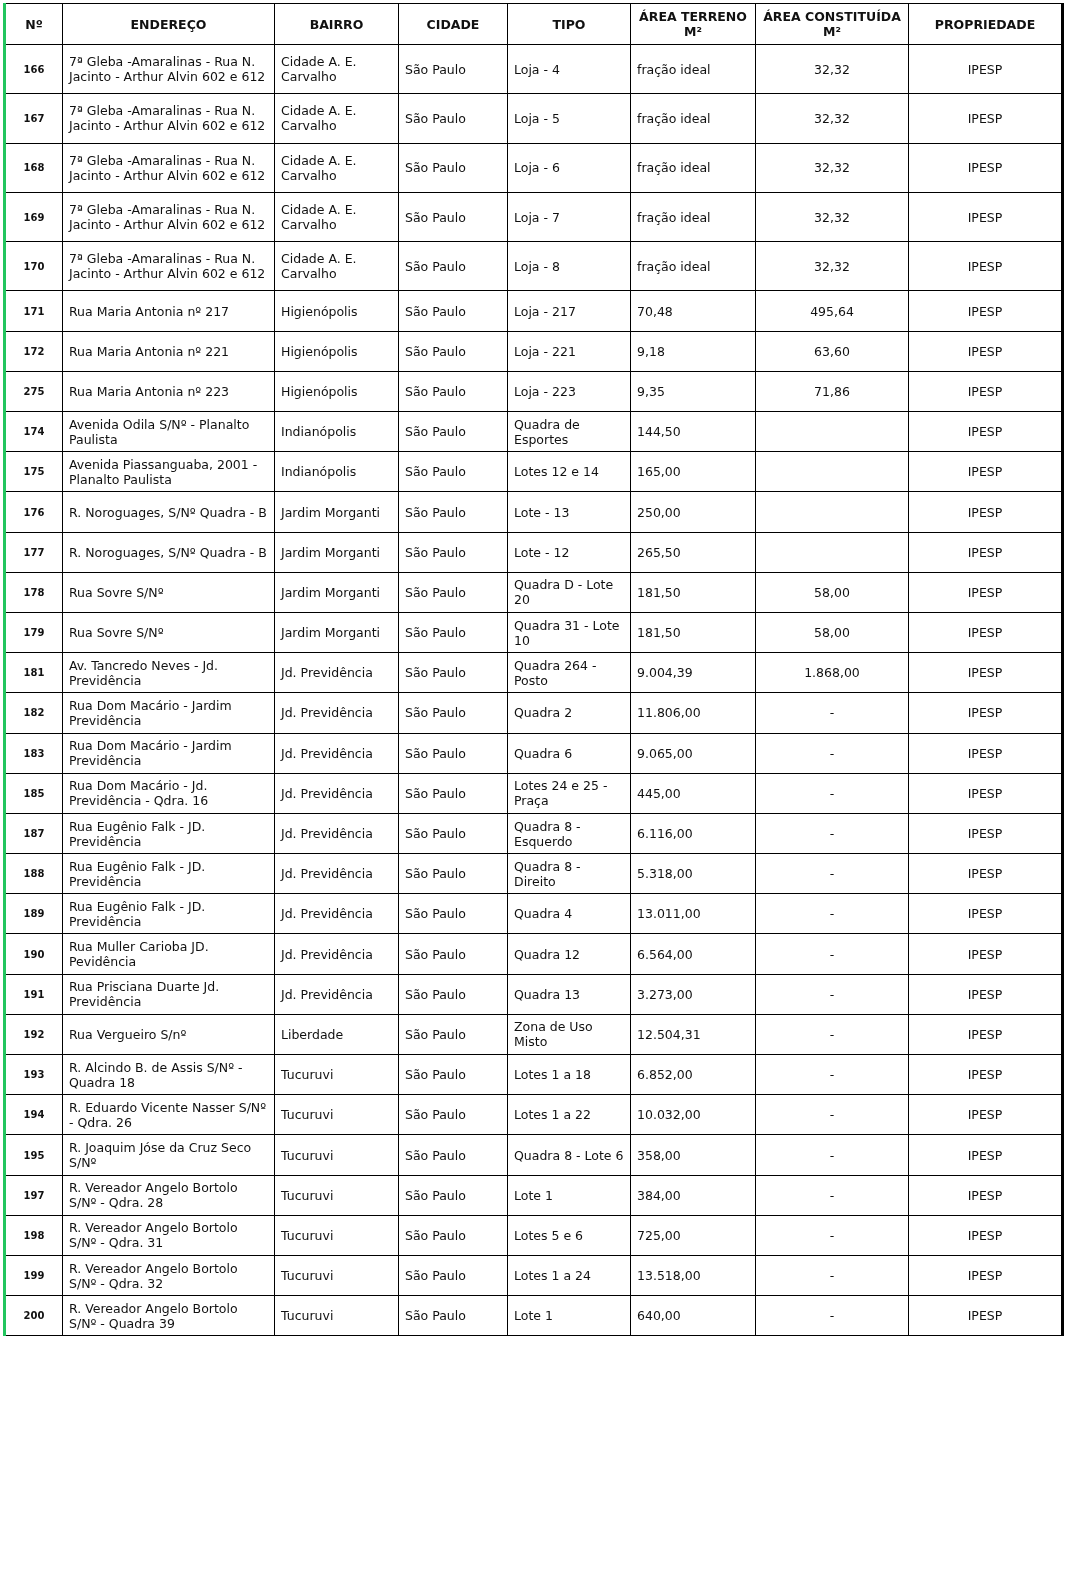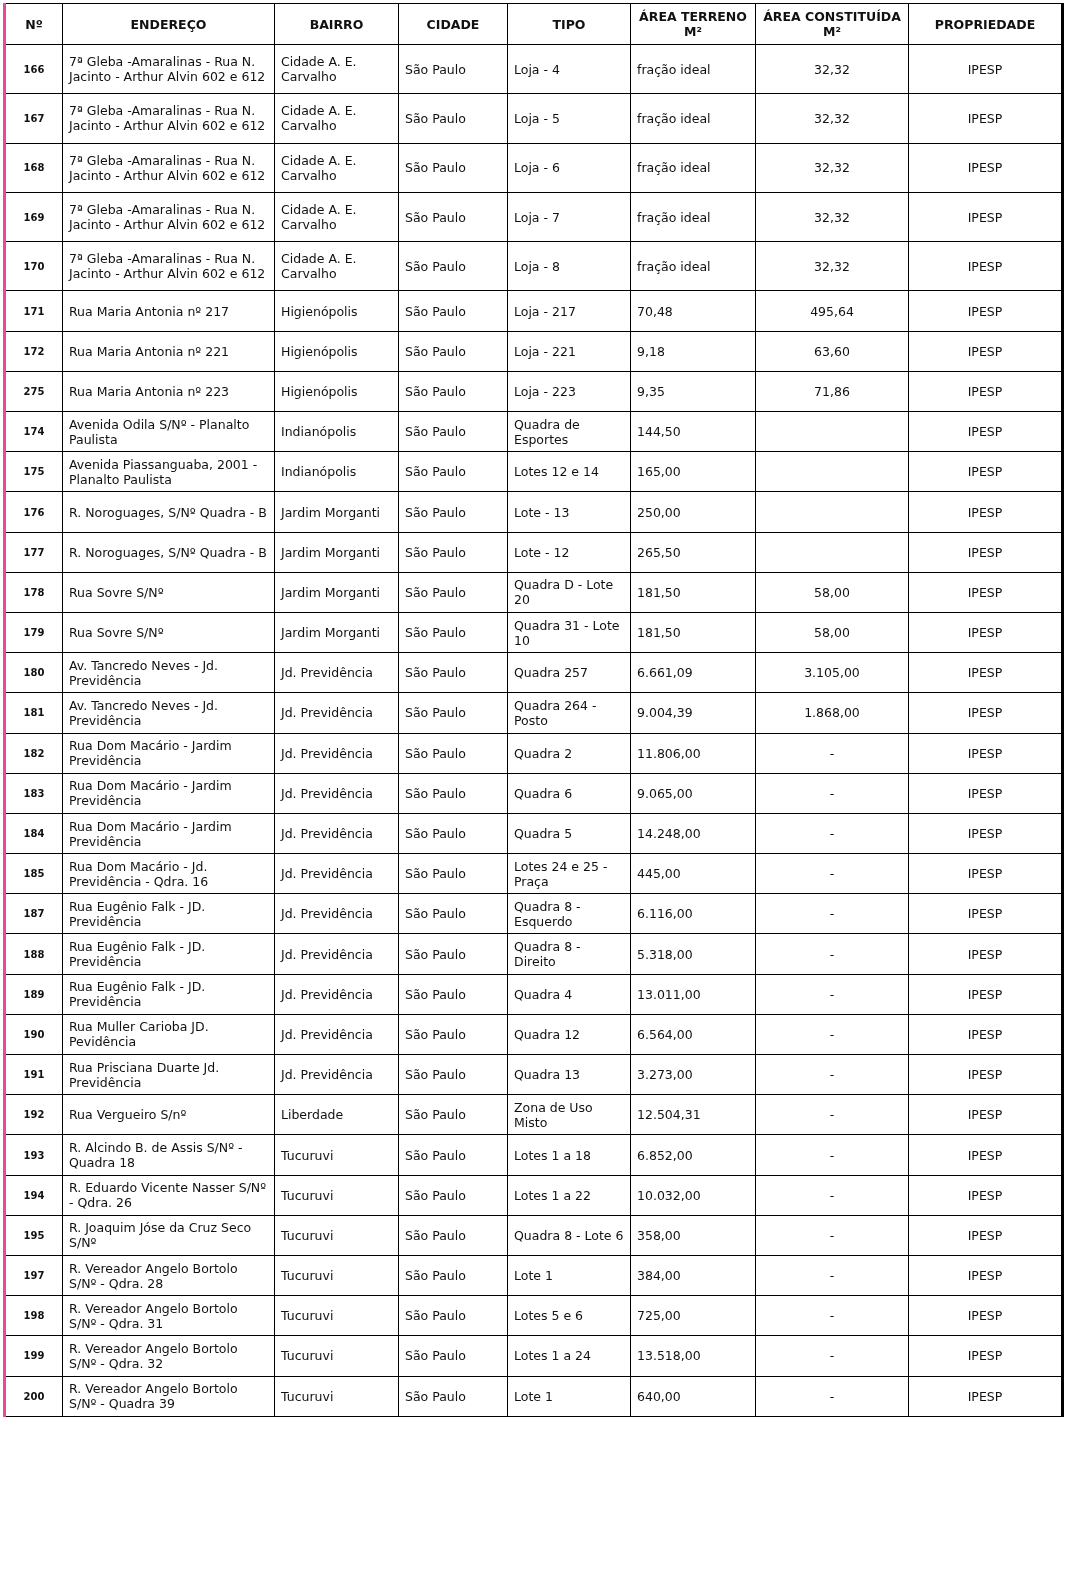--- a/index.html
+++ b/index.html
@@ -6,21 +6,21 @@
   body { width: 1066px; height: 1573px; overflow: hidden; font-family: "DejaVu Sans", sans-serif; color: #111; }
   table { border-collapse: collapse; table-layout: fixed; position: absolute; left: 3px; top: 3px; width: 1058px; }
   th, td { border: 1.5px solid #000; font-size: 12.5px; line-height: 15px; padding: 0 6px; vertical-align: middle; overflow: hidden; }
   thead th { height: 40px; font-weight: bold; text-align: center; font-size: 12.5px; line-height: 15px; }
   td.num { font-weight: bold; text-align: center; font-size: 10px; }
   td.end, td.bai, td.cid, td.tip { text-align: left; }
   td.at { }
   td.ac, td.pr { text-align: center; }
   tr.r3 td { height: 48.3px; }
   tr.r2 td { height: 39.2px; }
-  table { border-left: 3px solid #ec4899; border-right: 3px solid #000; }
+  table { border-left: 3px solid #22c55e; border-right: 3px solid #000; }
 </style>
 </head>
 <body>
 
 <table>
   <colgroup>
     <col style="width:58px">
     <col style="width:212px">
     <col style="width:124px">
     <col style="width:109px">
@@ -176,30 +176,20 @@
         <td class="num">179</td>
         <td class="end">Rua Sovre S/Nº</td>
         <td class="bai">Jardim Morganti</td>
         <td class="cid">São Paulo</td>
         <td class="tip">Quadra 31 - Lote 10</td>
         <td class="at">181,50</td>
         <td class="ac">58,00</td>
         <td class="pr">IPESP</td>
       </tr>
       <tr class="r2">
-        <td class="num">180</td>
-        <td class="end">Av. Tancredo Neves - Jd. Previdência</td>
-        <td class="bai">Jd. Previdência</td>
-        <td class="cid">São Paulo</td>
-        <td class="tip">Quadra 257</td>
-        <td class="at">6.661,09</td>
-        <td class="ac">3.105,00</td>
-        <td class="pr">IPESP</td>
-      </tr>
-      <tr class="r2">
         <td class="num">181</td>
         <td class="end">Av. Tancredo Neves - Jd. Previdência</td>
         <td class="bai">Jd. Previdência</td>
         <td class="cid">São Paulo</td>
         <td class="tip">Quadra 264 - Posto</td>
         <td class="at">9.004,39</td>
         <td class="ac">1.868,00</td>
         <td class="pr">IPESP</td>
       </tr>
       <tr class="r2">
@@ -212,30 +202,20 @@
         <td class="ac">-</td>
         <td class="pr">IPESP</td>
       </tr>
       <tr class="r2">
         <td class="num">183</td>
         <td class="end">Rua Dom Macário - Jardim Previdência</td>
         <td class="bai">Jd. Previdência</td>
         <td class="cid">São Paulo</td>
         <td class="tip">Quadra 6</td>
         <td class="at">9.065,00</td>
-        <td class="ac">-</td>
-        <td class="pr">IPESP</td>
-      </tr>
-      <tr class="r2">
-        <td class="num">184</td>
-        <td class="end">Rua Dom Macário - Jardim Previdência</td>
-        <td class="bai">Jd. Previdência</td>
-        <td class="cid">São Paulo</td>
-        <td class="tip">Quadra 5</td>
-        <td class="at">14.248,00</td>
         <td class="ac">-</td>
         <td class="pr">IPESP</td>
       </tr>
       <tr class="r2">
         <td class="num">185</td>
         <td class="end">Rua Dom Macário - Jd. Previdência - Qdra. 16</td>
         <td class="bai">Jd. Previdência</td>
         <td class="cid">São Paulo</td>
         <td class="tip">Lotes 24 e 25 - Praça</td>
         <td class="at">445,00</td>

